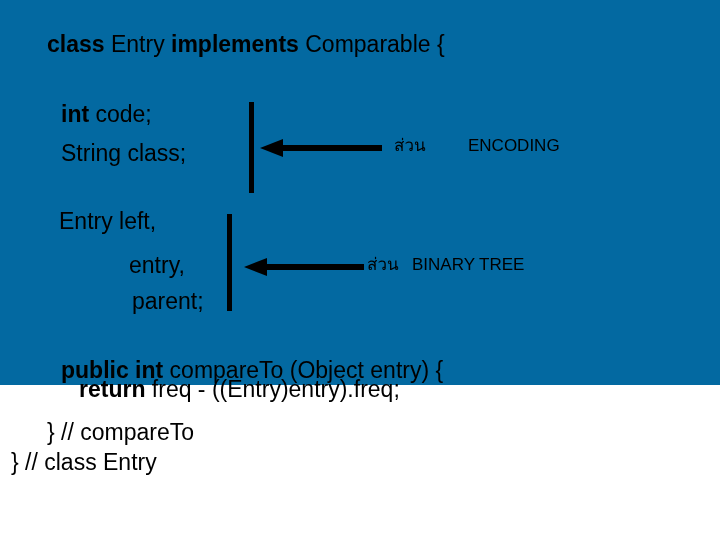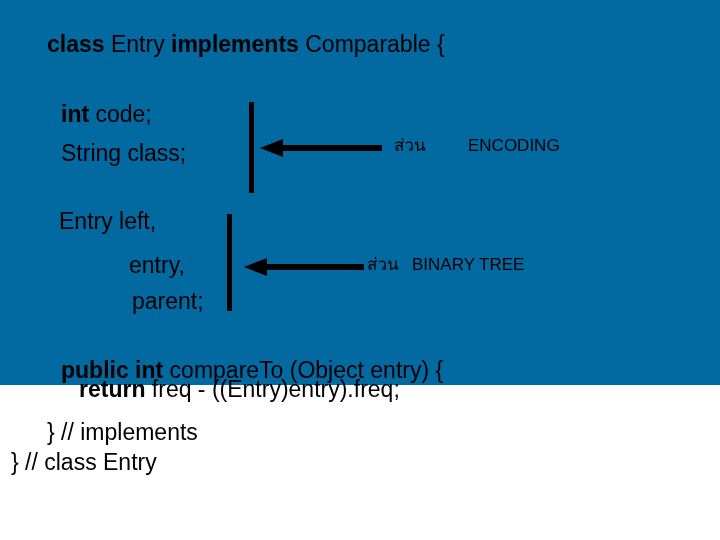--- a/index.html
+++ b/index.html
@@ -105,21 +105,21 @@
 
 
   <div class="code-line" id="line-entry-left">Entry left,</div>
   <div class="code-line" id="line-right">entry,</div>
   <div class="code-line" id="line-parent">parent;</div>
 
   <div class="code-line" id="line-public"><span class="kw">public int</span><span> compareTo (Object entry) {</span></div>
 
   <div class="code-line" id="line-return"><span class="kw">return</span><span> freq - ((Entry)entry).freq;</span></div>
 
-  <div class="code-line" id="line-end-method">} // implements</div>
+  <div class="code-line" id="line-end-method">} // compareTo</div>
   <div class="code-line" id="line-end-class">} // class Entry</div>
 
   <div class="group-bar" id="bar-encoding"></div>
   <div class="group-bar" id="bar-tree"></div>
 
   <div class="arrow" id="arrow-encoding">
     <svg width="122" height="22" viewBox="0 0 122 22" xmlns="http://www.w3.org/2000/svg" aria-hidden="true">
       <polygon points="0,11 23,2 23,20" fill="#000000"></polygon>
       <rect x="22" y="8" width="100" height="6" fill="#000000"></rect>
     </svg>

